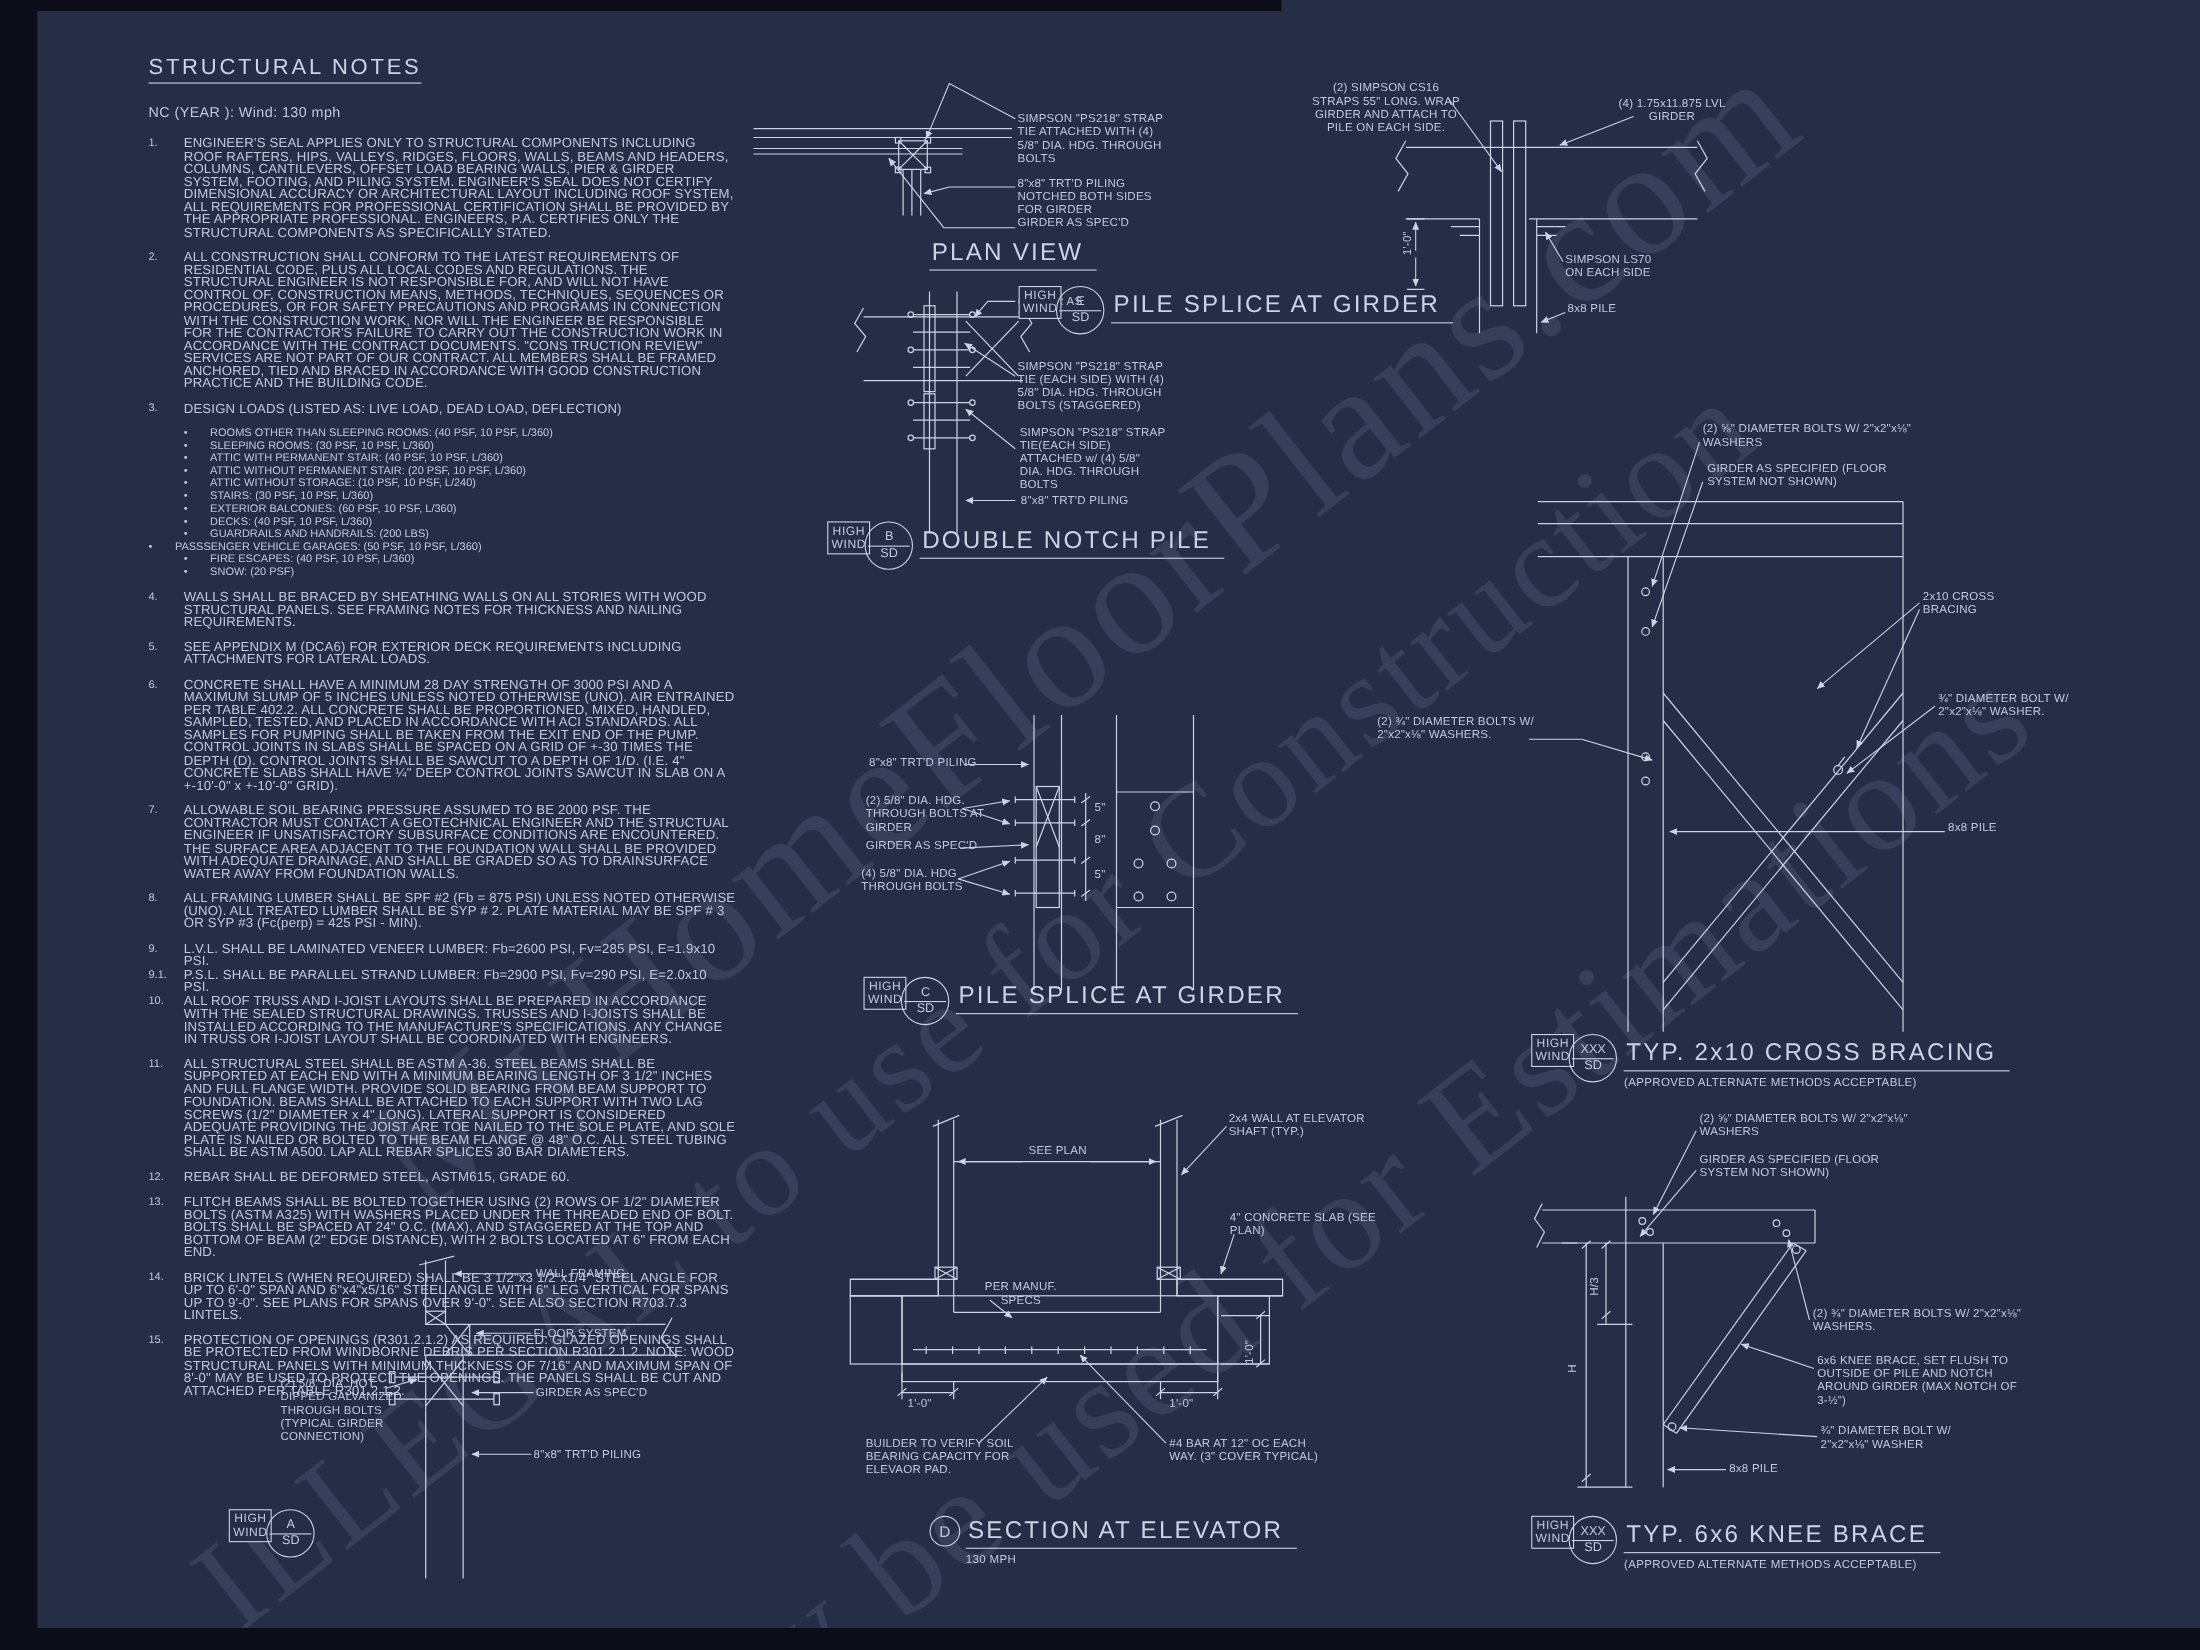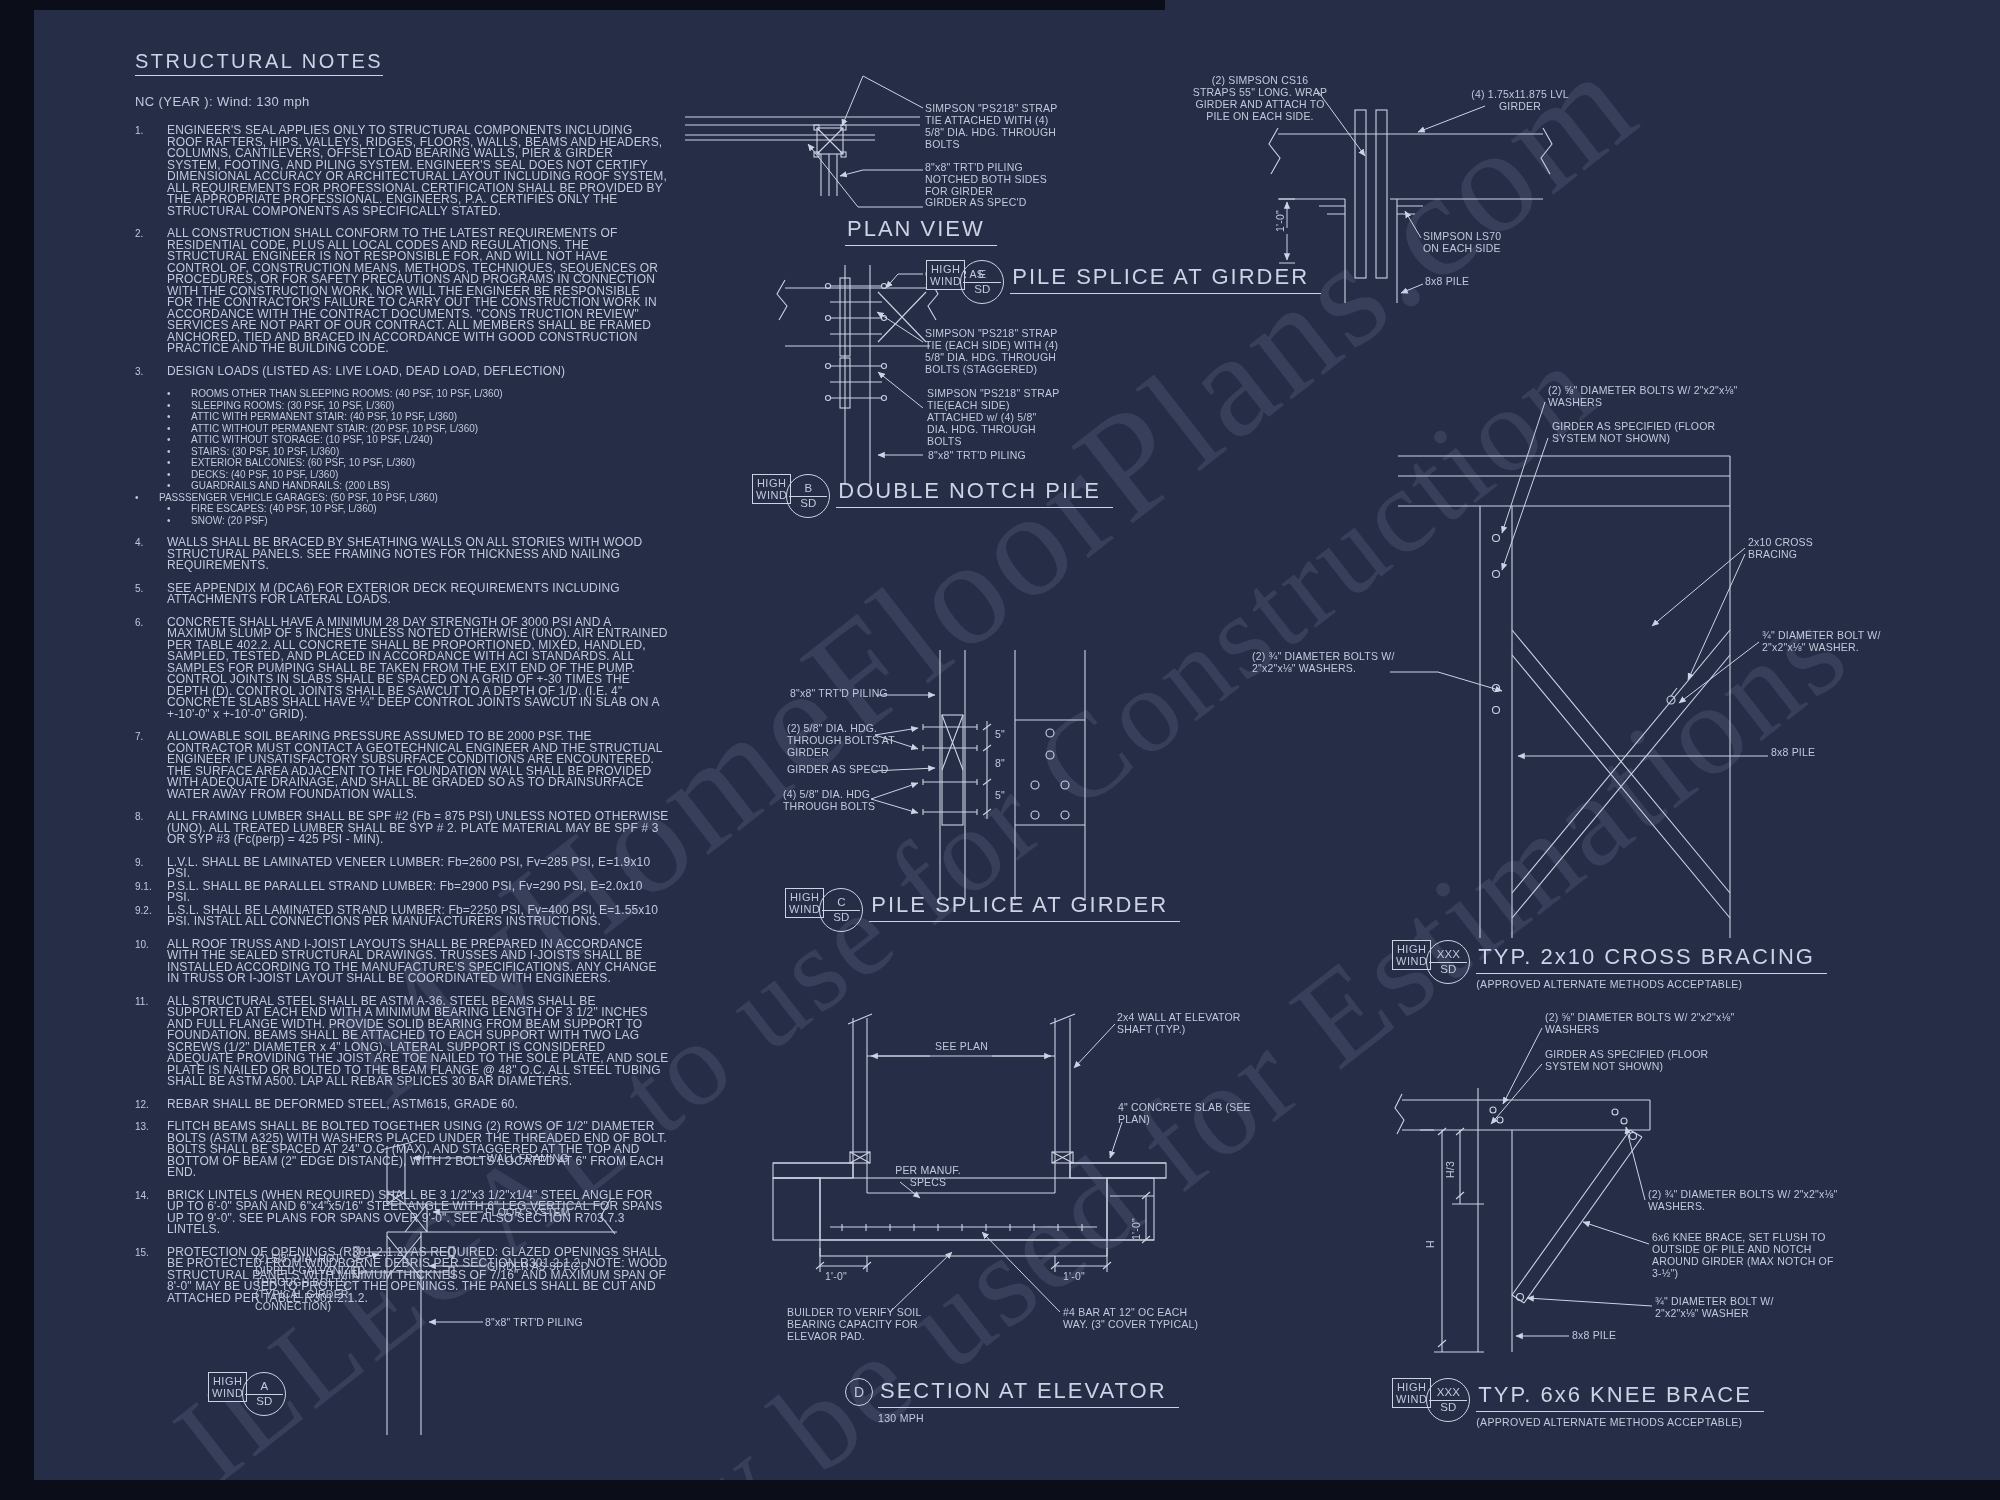--- a/index.html
+++ b/index.html
@@ -136,24 +136,20 @@
         </div>
         <div class="note tight">
           <span class="nnum">9.</span>
           <div class="ntext">L.V.L.  SHALL BE LAMINATED VENEER LUMBER: Fb=2600 PSI, Fv=285 PSI, E=1.9x10  PSI.</div>
         </div>
         <div class="note tight">
           <span class="nnum">9.1.</span>
           <div class="ntext">P.S.L.  SHALL BE PARALLEL STRAND LUMBER: Fb=2900 PSI, Fv=290 PSI, E=2.0x10  PSI.</div>
         </div>
         <div class="note">
-          <span class="nnum">9.2.</span>
-          <div class="ntext">L.S.L.  SHALL BE LAMINATED STRAND LUMBER: Fb=2250 PSI, Fv=400 PSI, E=1.55x10  PSI. INSTALL ALL CONNECTIONS PER MANUFACTURERS INSTRUCTIONS.</div>
-        </div>
-        <div class="note">
           <span class="nnum">10.</span>
           <div class="ntext">ALL ROOF TRUSS AND I-JOIST LAYOUTS SHALL BE PREPARED IN ACCORDANCE WITH THE SEALED STRUCTURAL DRAWINGS. TRUSSES AND I-JOISTS SHALL BE INSTALLED ACCORDING TO THE MANUFACTURE'S SPECIFICATIONS. ANY CHANGE IN TRUSS OR I-JOIST LAYOUT SHALL BE COORDINATED WITH  ENGINEERS.</div>
         </div>
         <div class="note">
           <span class="nnum">11.</span>
           <div class="ntext">ALL STRUCTURAL STEEL SHALL BE ASTM A-36. STEEL BEAMS SHALL BE SUPPORTED AT EACH END WITH A MINIMUM BEARING LENGTH OF 3 1/2" INCHES AND FULL FLANGE WIDTH. PROVIDE SOLID BEARING FROM BEAM SUPPORT TO FOUNDATION.  BEAMS SHALL BE ATTACHED TO EACH SUPPORT WITH TWO LAG SCREWS (1/2" DIAMETER x 4" LONG). LATERAL SUPPORT IS CONSIDERED ADEQUATE PROVIDING THE JOIST ARE TOE NAILED TO THE SOLE PLATE, AND SOLE PLATE IS NAILED OR BOLTED TO THE BEAM FLANGE @ 48" O.C. ALL STEEL TUBING SHALL BE ASTM A500. LAP ALL REBAR SPLICES 30 BAR DIAMETERS.</div>
         </div>
         <div class="note">
           <span class="nnum">12.</span>
           <div class="ntext">REBAR SHALL BE DEFORMED STEEL, ASTM615, GRADE 60.</div>

